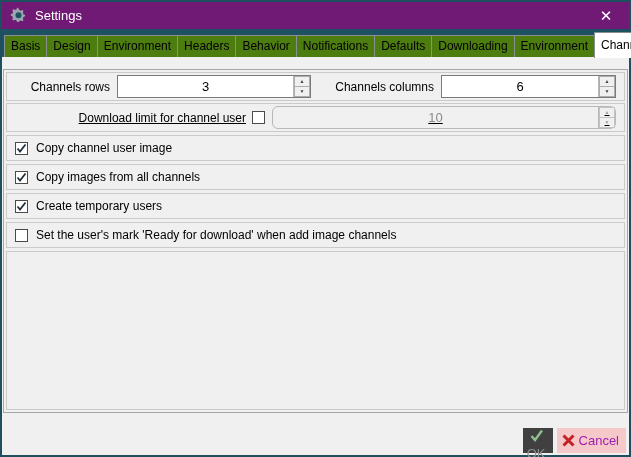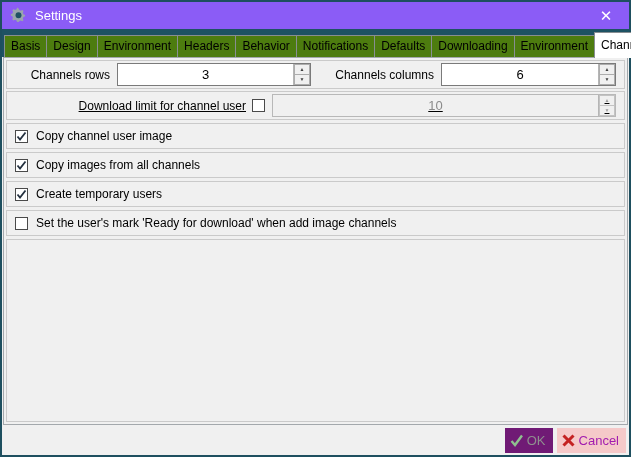--- a/index.html
+++ b/index.html
@@ -9,21 +9,21 @@
   .window {
     width: 631px; height: 457px;
     border: 2px solid #1e4f5f;
     background: #f0f0f0;
     display: flex; flex-direction: column;
   }
 
   
   .titlebar {
     height: 27px; flex: 0 0 27px;
-    background: #8b5cf6;
+    background: #701a75;
     display: flex; align-items: center;
     padding: 0 8px;
     color: #fff;
   }
   .titlebar .gear { width: 17px; height: 17px; margin-right: 8px; display: inline-flex; }
   .titlebar .title-text { font-size: 13px; }
   .titlebar .spacer { flex: 1; }
   .close-btn {
     width: 30px; height: 27px; display: flex; align-items: center; justify-content: center;
     color: #fff; font-size: 15px; line-height: 1; cursor: default;
@@ -48,21 +48,21 @@
   .tab.selected {
     background: #ffffff;
     height: 26px; padding-top: 5px;
     margin-bottom: -1px;
     position: relative; z-index: 3;
   }
 
   
   .tabpage {
     flex: 1 1 auto;
-    margin: 0 1px;
+    margin: 12px 1px;
     background: #f0f0f0;
     border: 1px solid #a3a8ac;
     display: flex; flex-direction: column;
     padding: 2px 2px;
     position: relative; z-index: 1;
   }
   .strip {
     border: 1px solid #cacaca;
     background: #f0f0f0;
     display: flex; align-items: center;
@@ -93,21 +93,21 @@
     display: flex; align-items: center; justify-content: center;
     font-size: 5px; color: #404040; line-height: 1;
     border: 1px solid #adadad;
   }
   .spin .sb.up { border-bottom: none; }
   .spin1 { width: 194px; }
   .spin2 { flex: 1; margin-right: 8px; }
   .spin.disabled { background: #f0f0f0; border-color: #b8b8b8; }
   .spin.disabled .val { color: #8a8a8a; }
   .spin.disabled .sb { color: #9f9f9f; border-color: #c3c3c3; }
-  .spin-limit { flex: 1; margin: 0 8px 0 7px; }
+  .spin-limit { flex: 1; margin: 0 8px 0 7px; border-radius: 6px; }
 
   
   .checkbox {
     width: 13px; height: 13px; flex: 0 0 13px;
     background: #fff; border: 1px solid #4a4a4a;
     display: flex; align-items: center; justify-content: center;
   }
   .checkbox svg { display: none; }
   .checkbox.checked svg { display: block; }
   .check-label { margin-left: 8px; white-space: nowrap; }
@@ -117,21 +117,21 @@
     height: 30px; flex: 0 0 30px;
     background: #f0f0f0;
     display: flex; align-items: center; justify-content: flex-end;
     padding-right: 3px; gap: 4px;
   }
   .btn {
     height: 25px; display: flex; align-items: center;
     padding: 0 7px 0 4px; gap: 3px;
     font-size: 13px; cursor: default; border: none;
   }
-  .btn-ok { background: #701a75; color: #8f8f8f; }
+  .btn-ok { background: #404040; color: #8f8f8f; flex-direction: column; }
   .btn-cancel { background: #f5c9c9; color: #a21caf; }
   .icon-16 { width: 15px; height: 15px; display: inline-flex; }
 </style>
 </head>
 <body>
 
 <div class="window">
 
   <div class="titlebar">
     <span class="gear">

